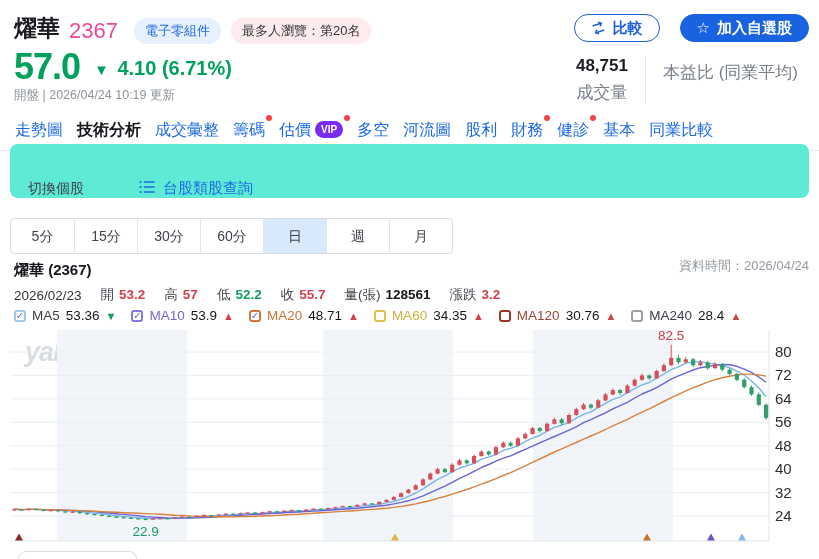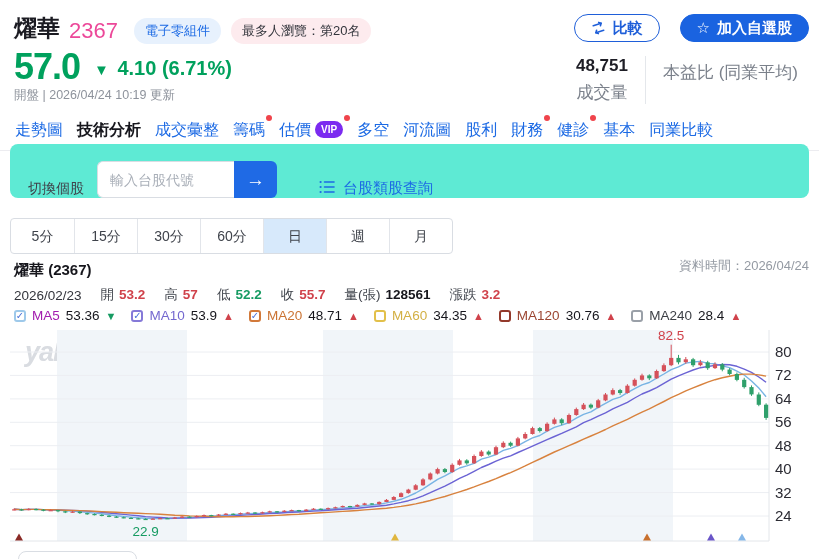--- a/index.html
+++ b/index.html
@@ -148,26 +148,20 @@
       <div class="tab"><span>河流圖</span></div>
       <div class="tab"><span>股利</span></div>
       <div class="tab"><span>財務</span><span class="dot"></span></div>
       <div class="tab"><span>健診</span><span class="dot"></span></div>
       <div class="tab"><span>基本</span></div>
       <div class="tab"><span>同業比較</span></div>
     </div>
 
   <div class="searchbar">
     <span class="sb-label">切換個股</span>
-    <div class="sb-group">
-      <input type="text" placeholder="輸入台股代號" style="">
-      <div class="sb-btn">
-        <span>→</span>
-      </div>
-    </div>
     <div class="sb-link">
       <span>
         <svg width="16" height="14" viewBox="0 0 16 14">
             <g stroke="#1c6ae4" stroke-width="1.6" stroke-linecap="round">
               <circle cx="1.6" cy="2" r="1.1" fill="#1c6ae4" stroke="none"></circle>
               <circle cx="1.6" cy="7" r="1.1" fill="#1c6ae4" stroke="none"></circle>
               <circle cx="1.6" cy="12" r="1.1" fill="#1c6ae4" stroke="none"></circle>
               <line x1="5.5" y1="2" x2="15" y2="2"></line>
               <line x1="5.5" y1="7" x2="15" y2="7"></line>
               <line x1="5.5" y1="12" x2="15" y2="12"></line>
@@ -197,21 +191,21 @@
       <span class="fld">高<b class="red">57</b></span>
       <span class="fld">低<b class="green">52.2</b></span>
       <span class="fld">收<b class="red">55.7</b></span>
       <span class="fld">量(張)<b class="dark">128561</b></span>
       <span class="fld">漲跌<b class="red">3.2</b></span>
     </div>
 
   <div class="ma">
       <div class="ma-item">
         <span class="cb" style="border-color: rgb(158, 201, 234);">✓</span>
-        <span style="color: #a21caf;">MA5</span>
+        <span style="color: #404040;">MA5</span>
         <span class="val">53.36</span>
         <span class="arrow green">▼</span>
       </div>
       <div class="ma-item">
         <span class="cb" style="border-color: rgb(133, 121, 216);">✓</span>
         <span style="color: rgb(116, 104, 207);">MA10</span>
         <span class="val">53.9</span>
         <span class="arrow red">▲</span>
       </div>
       <div class="ma-item">

